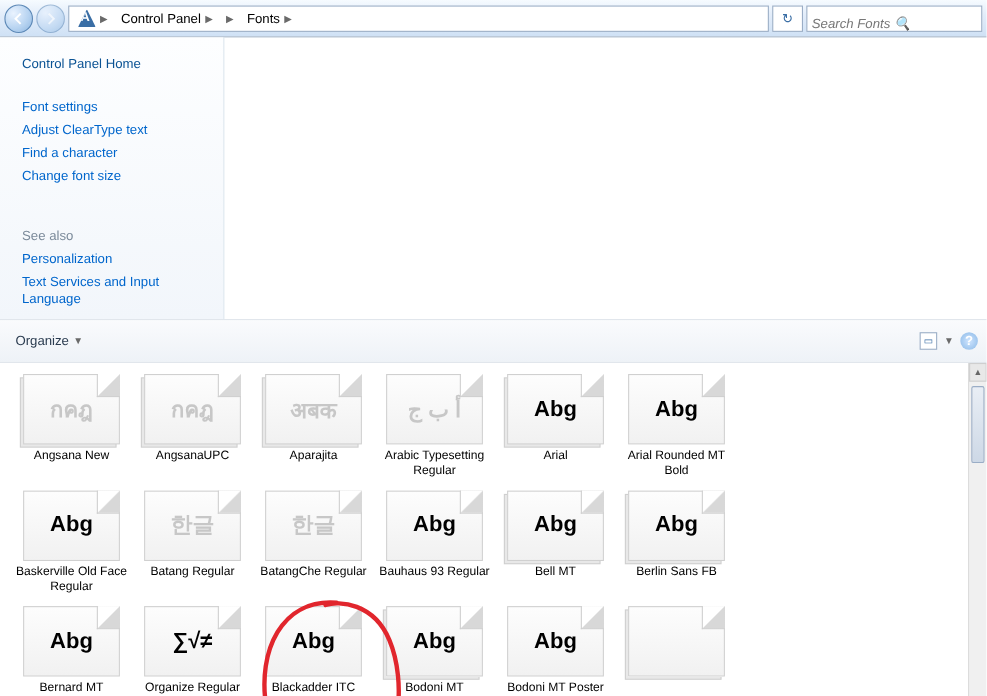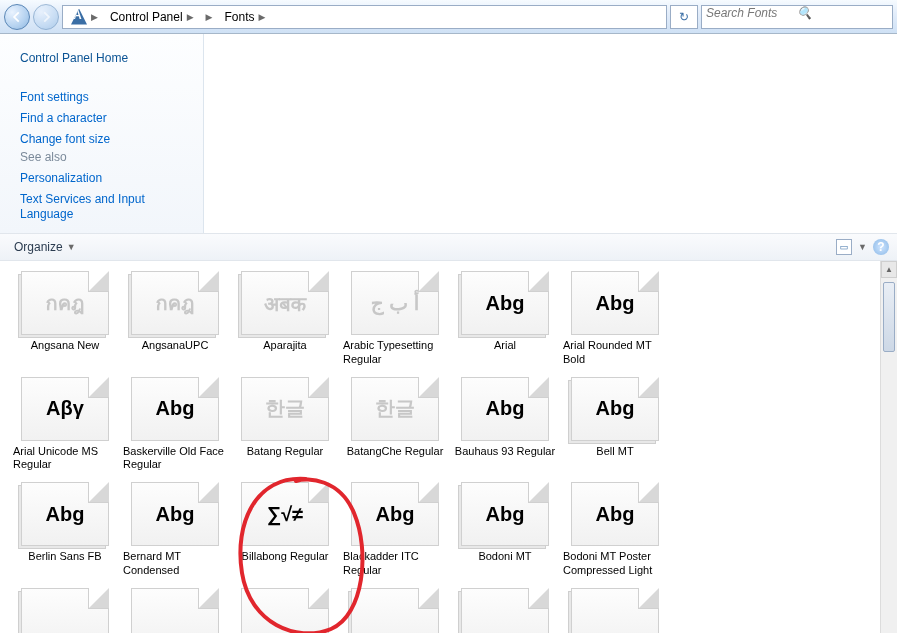--- a/index.html
+++ b/index.html
@@ -8,47 +8,47 @@
 
 .navbar { height: 34px; background: linear-gradient(#f6fbff,#e3edfa 40%,#cfe1f5); border-bottom: 1px solid #a6b7c9; display: flex; align-items: center; padding: 2px 4px; gap: 3px; }
 .nav-btn { width: 26px; height: 26px; border-radius: 50%; background: radial-gradient(circle at 30% 30%,#eaf3ff,#b5d2f0 60%,#8cb5df); border: 1px solid #5b87b6; display:flex;align-items:center;justify-content:center;color:#2b5a8c; }
 .nav-btn svg { width:14px;height:14px;fill:#fff;stroke:#2b5a8c;stroke-width:1; }
 .pathbar { flex:1; height:24px; background:#fff; border:1px solid #9aadc6; display:flex;align-items:center;padding:0 2px; }
 .path-seg { padding:2px 6px; display:flex; align-items:center; gap:4px; }
 .chev { color:#6a6a6a; font-size:9px; }
 .fonts-ico { width:16px;height:16px;background:#3a6ea5;clip-path:polygon(50% 0,0 100%,100% 100%);display:inline-block;position:relative; }
 .fonts-ico::after{content:"A";position:absolute;left:2px;top:-1px;color:#fff;font-size:12px;font-weight:bold;}
 .refresh-box{width:28px;height:24px;border:1px solid #9aadc6;background:#fff;display:flex;align-items:center;justify-content:center;}
-.searchbox { width:192px; height:24px; border:1px solid #9aadc6; background:#fff; display:flex; align-items:flex-start; padding:0 4px; color:#777; }
+.searchbox { width:160px; height:24px; border:1px solid #9aadc6; background:#fff; display:flex; align-items:flex-end; padding:0 4px; color:#777; }
 .searchbox span{flex:1;font-style:italic;}
 
 
 .shell { display:flex; height:calc(633px - 34px);flex-direction:column; }
 .sidebar { width:204px; padding:14px 12px 8px 20px; background:linear-gradient(#fdfeff,#f2f6fb); border-right:1px solid #dce5ee; display:flex; flex-direction:column; }
 .sidebar a { color:#0066cc; text-decoration:none; display:block; padding:3px 0; line-height:1.25; }
 .sidebar .hdr { color:#0b5394; font-weight:normal; margin-bottom:8px; }
 .seealso { margin-top:auto; }
-.seealso .lbl { color:#7b8a9a; margin-bottom:4px; }
+.seealso .lbl { color:#7b8a9a; margin-bottom:4px;margin-top:36px; }
 
 .main { flex:1; display:flex; flex-direction:column; position:relative; }
 .heading { padding:14px 18px 12px 18px; color:#1a5ea3; font-size:14px; }
-.toolbar { height:28px; border-top:1px solid #e1e6ec; border-bottom:1px solid #e1e6ec; background:linear-gradient(#fafbfd,#eef2f7); display:flex; align-items:center; padding:0 8px; gap:6px; }
+.toolbar { height:40px; border-top:1px solid #e1e6ec; border-bottom:1px solid #e1e6ec; background:linear-gradient(#fafbfd,#eef2f7); display:flex; align-items:center; padding:0 8px; gap:6px; }
 .toolbar .org { color:#2b3c50; padding:2px 6px; display:flex;align-items:center;gap:4px;}
 .toolbar .spacer{flex:1;}
 .tb-ico{width:16px;height:16px;border:1px solid #9aadc6;background:#fff;display:flex;align-items:center;justify-content:center;font-size:9px;color:#3a6ea5;}
 .help-ico{width:16px;height:16px;border-radius:50%;background:radial-gradient(#cfe5ff,#8ab8e6);color:#fff;text-align:center;line-height:16px;font-weight:bold;}
 
 .grid-wrap { flex:1; overflow:hidden; position:relative; }
 .grid { padding:6px 4px 6px 12px; display:grid; grid-template-columns:repeat(6,106px); gap:2px 4px; align-content:start; }
 .font-item { display:flex; flex-direction:column; align-items:center; padding:4px 0; }
 .thumb { width:88px; height:64px; background:linear-gradient(#fdfdfd,#f1f1f1); border:1px solid #d0d0d0; position:relative; display:flex; align-items:center; justify-content:center; font-size:20px; font-weight:bold;}
 .thumb::before{content:"";position:absolute;top:-1px;right:-1px;width:20px;height:20px;background:linear-gradient(135deg,#fff 48%,#d8d8d8 52%);border-left:1px solid #d0d0d0;border-bottom:1px solid #d0d0d0;}
 .thumb.stack{box-shadow:-3px 3px 0 -1px #e8e8e8,-3px 3px 0 0 #cfcfcf;}
 .thumb.dim{color:#c7c7c7;}
-.fname { text-align:left; font-size:11px; line-height:1.25; margin-top:4px; max-width:104px; }
+.fname { text-align:center; font-size:11px; line-height:1.25; margin-top:4px; max-width:104px; }
 
 .scroll { position:absolute; right:0; top:0; bottom:0; width:17px; background:#f0f0f0; border-left:1px solid #dcdcdc;}
 .scroll .btn{height:17px;background:#e8e8e8;border:1px solid #cfcfcf;display:flex;align-items:center;justify-content:center;font-size:8px;color:#666;}
 .scroll .track{position:absolute;top:17px;bottom:17px;left:0;right:0;}
 .scroll .thumb-s{position:absolute;left:2px;right:2px;top:4px;height:70px;background:linear-gradient(#e9eef5,#cdd8e6);border:1px solid #9aadc6;border-radius:2px;}
 .scroll .btn.bot{position:absolute;bottom:0;left:0;right:0;}
 
 .status { height:44px; border-top:1px solid #dce5ee; display:flex; align-items:center; padding:0 12px; gap:10px; background:linear-gradient(#f7fafe,#eef3f9);}
 .status .big-ico{width:28px;height:28px;position:relative;}
 .status .big-ico::before{content:"";position:absolute;left:2px;bottom:0;width:20px;height:16px;background:#f5d97a;border:1px solid #caa93f;border-radius:2px 2px 0 0;}
@@ -96,20 +96,21 @@
     <span style="color:#6a8fb8">🔍</span>
   </div>
 </div>
 
 <div class="shell">
 
   <div class="sidebar">
     <a href="#" class="hdr">Control Panel Home</a>
     <div style="height:10px"></div>
     <a href="#">Font settings</a>
+    <a href="#">Adjust ClearType text</a>
     <a href="#">Find a character</a>
     <a href="#">Change font size</a>
     <div class="seealso">
       <div class="lbl">See also</div>
       <a href="#">Personalization</a>
       <a href="#">Text Services and Input Language</a>
     </div>
   </div>
 
   <div class="main">
@@ -147,24 +148,20 @@
           </div>
           <div class="font-item">
             <div class="thumb stack">Abg</div>
             <div class="fname">Arial</div>
           </div>
           <div class="font-item">
             <div class="thumb">Abg</div>
             <div class="fname">Arial Rounded MT Bold</div>
           </div>
           <div class="font-item">
-            <div class="thumb">Αβγ</div>
-            <div class="fname">Arial Unicode MS Regular</div>
-          </div>
-          <div class="font-item">
             <div class="thumb">Abg</div>
             <div class="fname">Baskerville Old Face Regular</div>
           </div>
           <div class="font-item">
             <div class="thumb dim">한글</div>
             <div class="fname">Batang Regular</div>
           </div>
           <div class="font-item">
             <div class="thumb dim">한글</div>
             <div class="fname">BatangChe Regular</div>
@@ -180,21 +177,21 @@
           <div class="font-item">
             <div class="thumb stack">Abg</div>
             <div class="fname">Berlin Sans FB</div>
           </div>
           <div class="font-item">
             <div class="thumb">Abg</div>
             <div class="fname">Bernard MT Condensed</div>
           </div>
           <div class="font-item">
             <div class="thumb">∑√≠</div>
-            <div class="fname">Billabong Regular</div>
+            <div class="fname">Organize Regular</div>
           </div>
           <div class="font-item">
             <div class="thumb">Abg</div>
             <div class="fname">Blackadder ITC Regular</div>
           </div>
           <div class="font-item">
             <div class="thumb stack">Abg</div>
             <div class="fname">Bodoni MT</div>
           </div>
           <div class="font-item">

